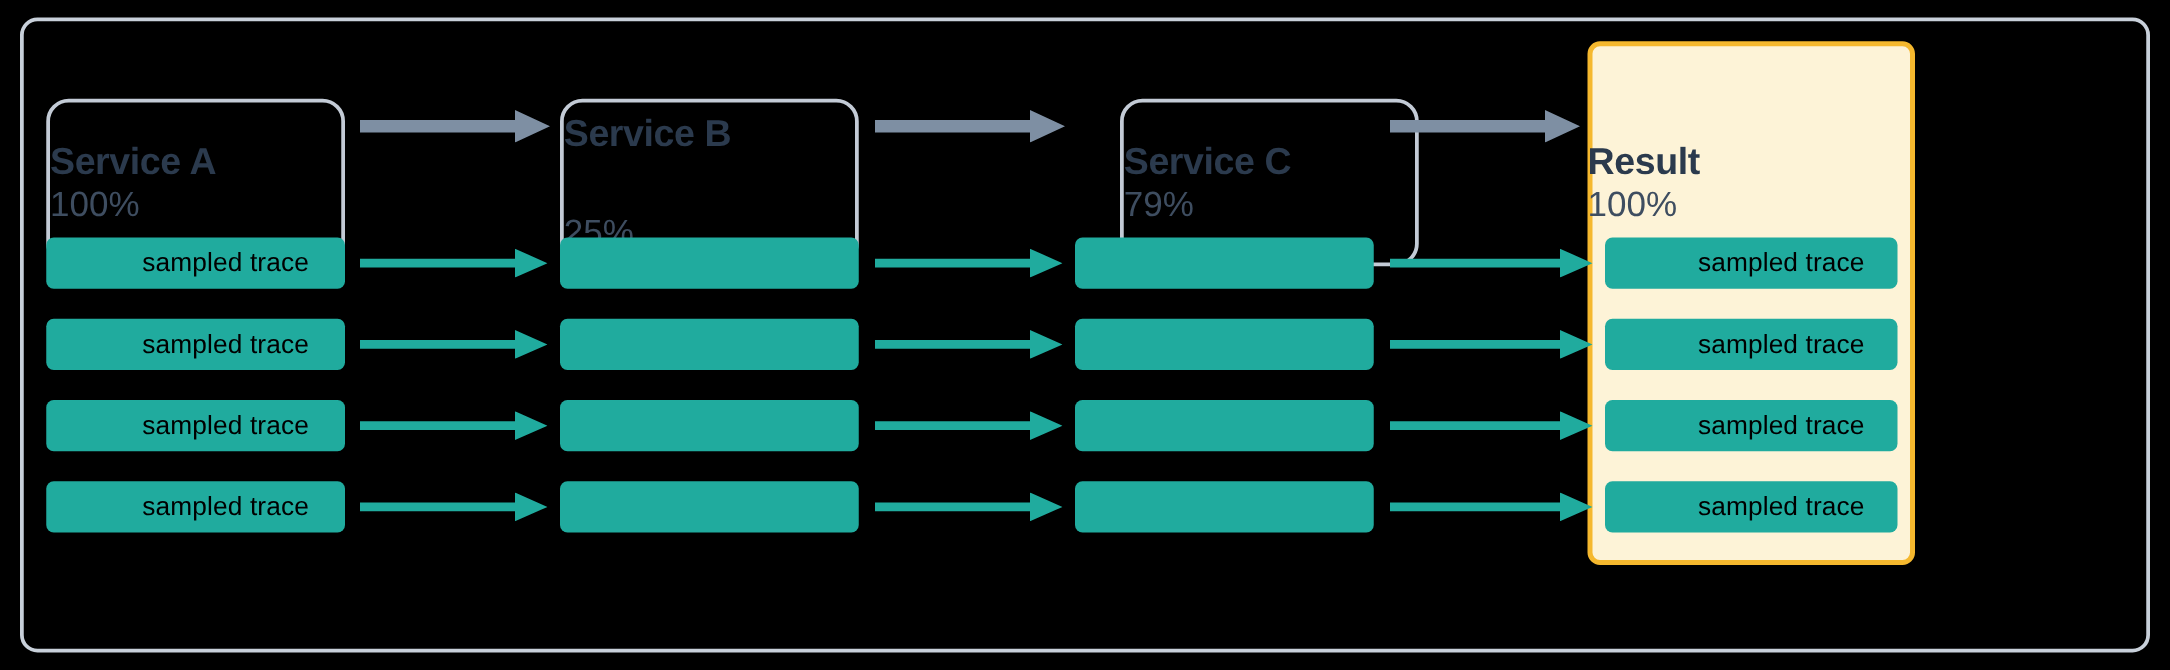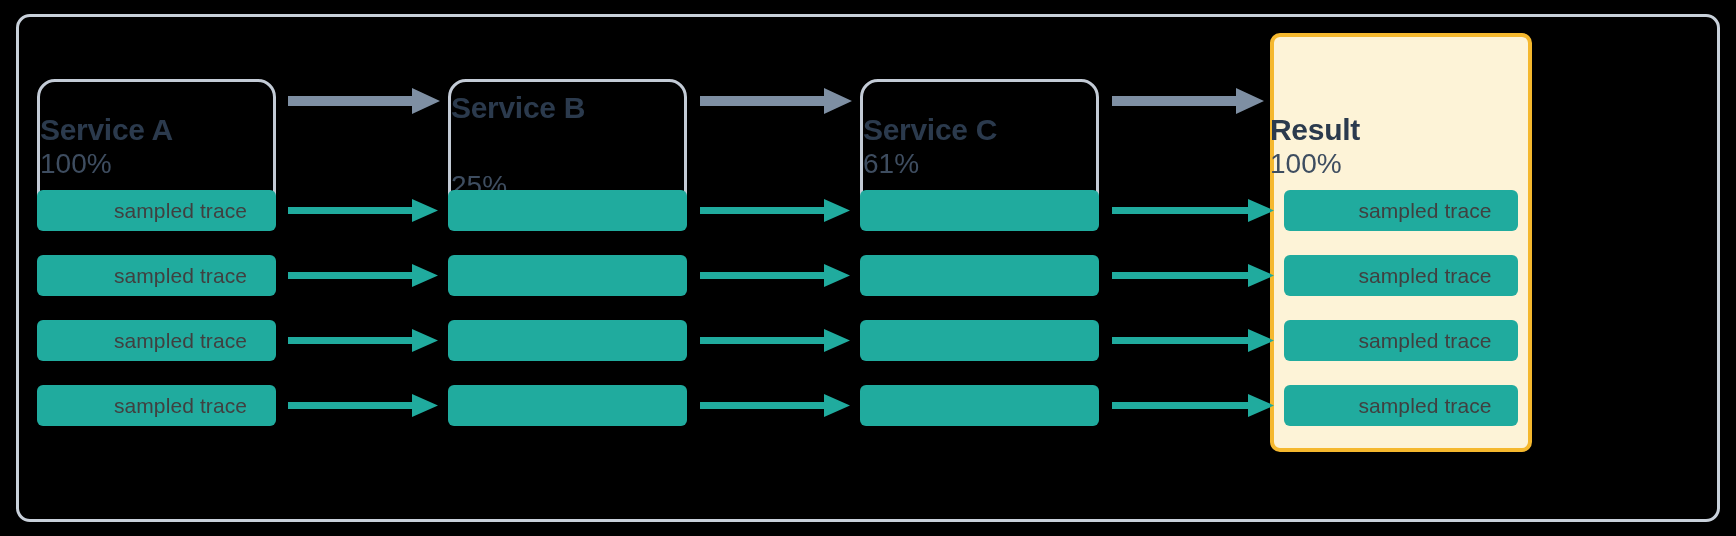--- a/index.html
+++ b/index.html
@@ -101,21 +101,21 @@
     background: #20ab9e;
     border-radius: 6px;
     display: flex;
     align-items: center;
     justify-content: center;
     box-sizing: border-box;
   }
   .trace-label {
     font-size: 21px;
     font-weight: 400;
-    color: #404040;
+    color: #000000;
     white-space: nowrap;
     letter-spacing: 0.1px;
     margin-left: 48px;
   }
 
   
   .arrow {
     position: absolute;
   }
   .arrow svg { display: block; }
@@ -134,23 +134,23 @@
     <div class="service-box" style="left:37px;">
       <div class="service-name">Service A</div>
       <div class="service-pct">100%</div>
     </div>
 
     <div class="service-box" style="left:448px;gap:47px;">
       <div class="service-name">Service B</div>
       <div class="service-pct">25%</div>
     </div>
 
-    <div class="service-box" style="left:860px;">
+    <div class="service-box" style="left:896px;">
       <div class="service-name">Service C</div>
-      <div class="service-pct">61%</div>
+      <div class="service-pct">79%</div>
     </div>
 
     <div class="service-box is-result" style="left:1270px;">
       <div class="service-name">Result</div>
       <div class="service-pct">100%</div>
     </div>
 
     <div class="arrow" style="left:288px; top:88px;">
       <svg width="152" height="26" viewBox="0 0 152 26">
         <path d="M0 8 H124 V0 L152 13 L124 26 V18 H0 Z" fill="#7e8fa3"></path>

